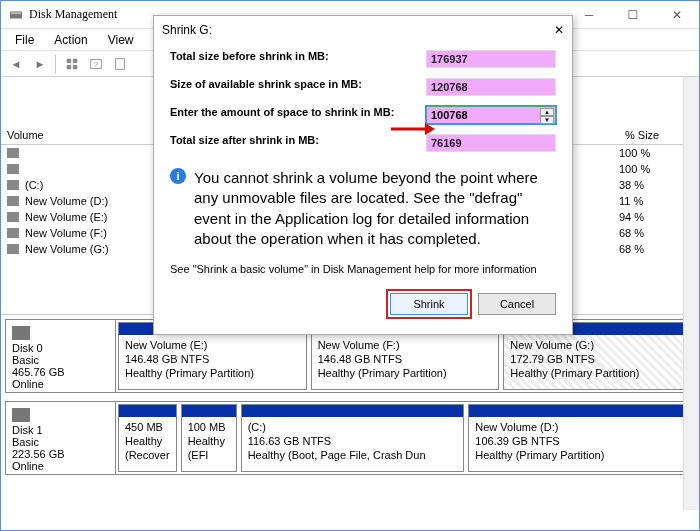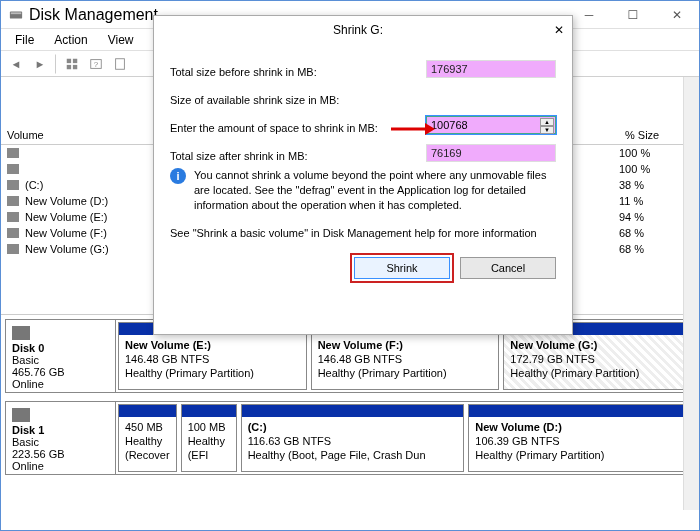--- a/index.html
+++ b/index.html
@@ -1,20 +1,20 @@
 <!DOCTYPE html>
 <html><head>
 <meta charset="utf-8">
 <style>
   * { box-sizing: border-box; }
   body { margin: 0; font-family: "Segoe UI", Tahoma, sans-serif; font-size: 11px; background: #fff; color: #000; }
   .window { width: 700px; height: 531px; border: 1px solid #5a8fd6; position: relative; background: #fff; overflow: hidden; }
   .titlebar { height: 28px; display: flex; align-items: center; padding: 0 0 0 8px; border-bottom: 1px solid #e0e0e0; }
   .titlebar .icon { width: 14px; height: 14px; margin-right: 6px; }
-  .titlebar .title { flex: 1; font-size: 16px; }
+  .titlebar .title { flex: 1; font-size: 12px; font-family: Liberation Serif, serif; }
   .titlebar .wbtns { display: flex; height: 100%; }
   .titlebar .wbtn { width: 44px; display: flex; align-items: center; justify-content: center; color: #555; font-size: 12px; }
   .menubar { height: 22px; display: flex; align-items: center; padding-left: 4px; border-bottom: 1px solid #e0e0e0; }
   .menubar span { padding: 2px 10px; font-size: 12px; }
   .toolbar { height: 26px; display: flex; align-items: center; padding-left: 4px; border-bottom: 1px solid #d0d0d0; gap: 2px; }
   .tbtn { width: 22px; height: 20px; border: 1px solid transparent; display: flex; align-items: center; justify-content: center; color: #777; }
   .tbtn.sep { border-left: 1px solid #ccc; width: 1px; padding: 0; margin: 0 2px; }
   .content { position: relative; height: calc(100% - 28px - 22px - 26px - 20px); display: flex; flex-direction: column; margin-top: 48px; }
   .volumes { flex: 0 0 190px; border-bottom: 1px solid #ccc; overflow: hidden; }
   .vol-header { display: flex; background: #fff; border-bottom: 1px solid #ccc; height: 20px; align-items: center; }
@@ -35,42 +35,42 @@
   .part .pbar { height: 12px; background: #0830a8; }
   .part.sel { background: repeating-linear-gradient(45deg,#eee,#eee 3px,#fff 3px,#fff 6px); }
   .part .pbody { padding: 4px 6px; font-size: 11px; line-height: 1.25; }
   .legend { height: 20px; border-top: 1px solid #ccc; display: flex; align-items: center; padding-left: 23px; gap: 28px; font-size: 11px; }
   .legend .sw { width: 10px; height: 10px; display: inline-block; margin-right: 4px; vertical-align: middle; }
   .legend .sw.un { background: #000; }
   .legend .sw.pp { background: #0830a8; }
 
   
   .dialog { position: absolute; left: 152px; top: 14px; width: 420px; height: 320px; background: #fff; border: 1px solid #aaa; box-shadow: 2px 2px 8px rgba(0,0,0,.25); z-index: 10; }
-  .dlg-title { height: 28px; display: flex; align-items: center; padding: 0 8px; font-size: 12px; text-align: center; }
+  .dlg-title { height: 28px; display: flex; align-items: center; padding: 0 8px; font-size: 12px; }
   .dlg-title .t { flex: 1; }
   .dlg-body { padding: 6px 16px; font-size: 11px; }
-  .dlg-row { display: flex; align-items: flex-end; height: 28px; }
+  .dlg-row { display: flex; align-items: flex-start; height: 28px; font-weight: bold; }
   .dlg-row .lbl { flex: 1; }
   .dlg-row .val { width: 130px; border: 1px solid #bbb; padding: 2px 4px; background: #f0abfc; font-size: 11px; height:18px; display:flex; align-items:center;}
   .dlg-row .val.ro { border-color: #ddd; color: #222; }
   .spin { position: relative; }
   .spin .btns { position: absolute; right: 1px; top: 1px; width: 14px; height: 16px; display: flex; flex-direction: column; }
   .spin .btns div { flex: 1; border: 1px solid #999; font-size: 6px; text-align: center; line-height: 6px; background: #eee; }
   .dlg-row.hl .val { border: 1px solid #4a8; outline: 1px solid #3a90ff; }
   .info { display: flex; gap: 8px; margin-top: 6px; }
   .info .iicon { width: 16px; height: 16px; border-radius: 50%; background: #2a7be0; color: #fff; font-weight: bold; font-size: 11px; display: flex; align-items: center; justify-content: center; flex-shrink: 0; }
-  .info .txt { font-size: 11px; line-height: 1.35; }
+  .info .txt { font-size: 15px; line-height: 1.35; }
   .help { margin-top: 14px; font-size: 11px; }
   .dlg-btns { display: flex; justify-content: flex-end; gap: 10px; margin-top: 18px; }
-  .dlg-btns button { width: 96px; height: 22px; font-size: 11px; background: #e8e8e8; border: 1px solid #999; }
+  .dlg-btns button { width: 78px; height: 22px; font-size: 11px; background: #e8e8e8; border: 1px solid #999; }
   .dlg-btns .primary { outline: 2px solid #c22; outline-offset: 2px; border: 1px solid #3a90ff; background: #eaf3ff; }
   .arrow { position: absolute; left: 390px; top: 120px; z-index: 11; color: #d00; }
   .arrow svg { width: 44px; height: 16px; }
   .scroll-stub { position:absolute; right:0; top:76px; bottom:20px; width:16px; background:#f0f0f0; border-left:1px solid #ddd;}
-  b { font-weight: 700; }
+  b { font-weight: 400; }
 </style>
 </head>
 <body>
 
 <div class="window">
   <div class="titlebar">
     <div class="icon">
       <svg viewBox="0 0 16 16">
           <rect x="1" y="4" width="14" height="8" fill="#777" rx="1"></rect>
           <rect x="2" y="5" width="12" height="2" fill="#bbb"></rect>
@@ -210,21 +210,22 @@
     <div class="dlg-title">
       <span class="t">Shrink G:</span>
       <span>✕</span>
     </div>
     <div class="dlg-body">
       <div class="dlg-row">
         <span class="lbl">Total size before shrink in MB:</span>
         <span class="val ro">176937</span>
       </div>
       <div class="dlg-row">
-        <span class="lbl">Size of available shrink size in MB:</span>
+        <span class="lbl">Size of available shrink space in MB:</span>
+        <span class="val ro">120768</span>
       </div>
       <div class="dlg-row hl">
         <span class="lbl">Enter the amount of space to shrink in MB:</span>
         <span class="val spin">
           <span>100768</span>
           <span class="btns">
               <div>▲</div>
               <div>▼</div>
             </span>
         </span>

